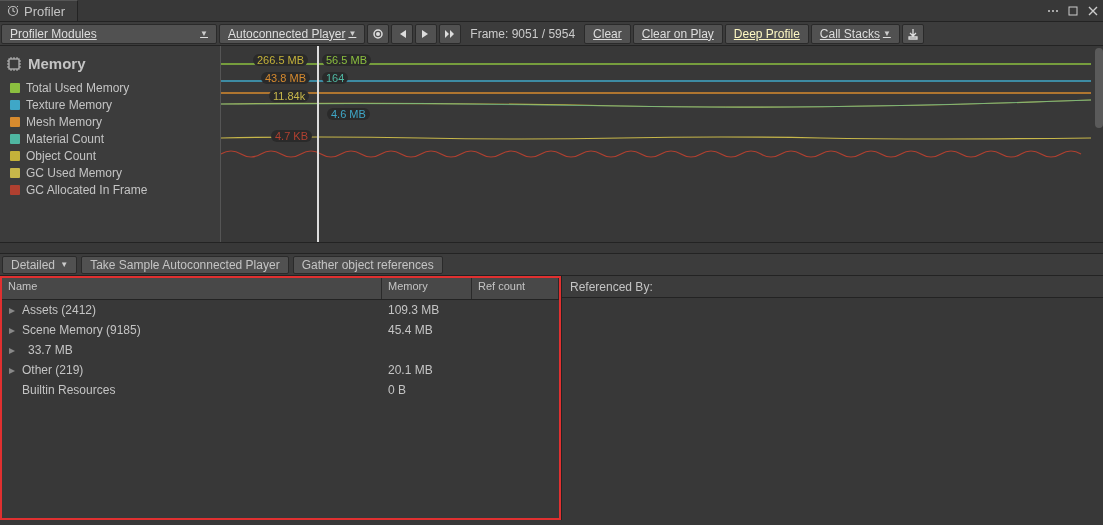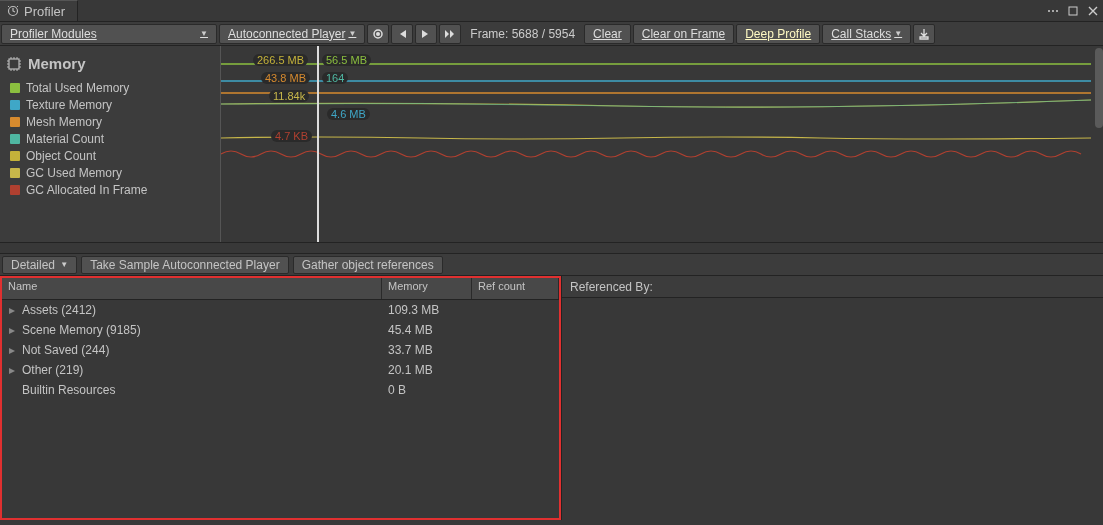--- a/index.html
+++ b/index.html
@@ -105,26 +105,26 @@
     <div class="tb-btn icon-only">
         <svg width="10" height="10">
           <path d="M8 1v8M1 1l6 4-6 4z" fill="#ddd"></path>
         </svg>
       </div>
     <div class="tb-btn icon-only">
         <svg width="12" height="10">
           <path d="M1 1l4 4-4 4zM6 1l4 4-4 4z" fill="#ddd"></path>
         </svg>
       </div>
-    <div class="tb-static">Frame: 5688 / 5954</div>
+    <div class="tb-static">Frame: 9051 / 5954</div>
     <div class="tb-btn">
         <span>Clear</span>
       </div>
     <div class="tb-btn">
-        <span>Clear on Frame</span>
+        <span>Clear on Play</span>
       </div>
     <div class="tb-btn disabled">
         <span>Deep Profile</span>
       </div>
     <div class="tb-btn">
         <span>Call Stacks</span>
         <span class="dropdown-arrow">▼</span>
       </div>
     <div class="tb-btn icon-only">
         <svg width="12" height="12">
@@ -224,21 +224,20 @@
               <span class="n">Assets (2412)</span>
               <span class="m">109.3 MB</span>
             </div>
             <div class="trow">
               <span class="exp">▸</span>
               <span class="n">Scene Memory (9185)</span>
               <span class="m">45.4 MB</span>
             </div>
             <div class="trow">
               <span class="exp">▸</span>
-              <span class="n">Not Saved (244)</span>
               <span class="m">33.7 MB</span>
             </div>
             <div class="trow">
               <span class="exp">▸</span>
               <span class="n">Other (219)</span>
               <span class="m">20.1 MB</span>
             </div>
             <div class="trow">
               <span class="exp"></span>
               <span class="n">Builtin Resources</span>

